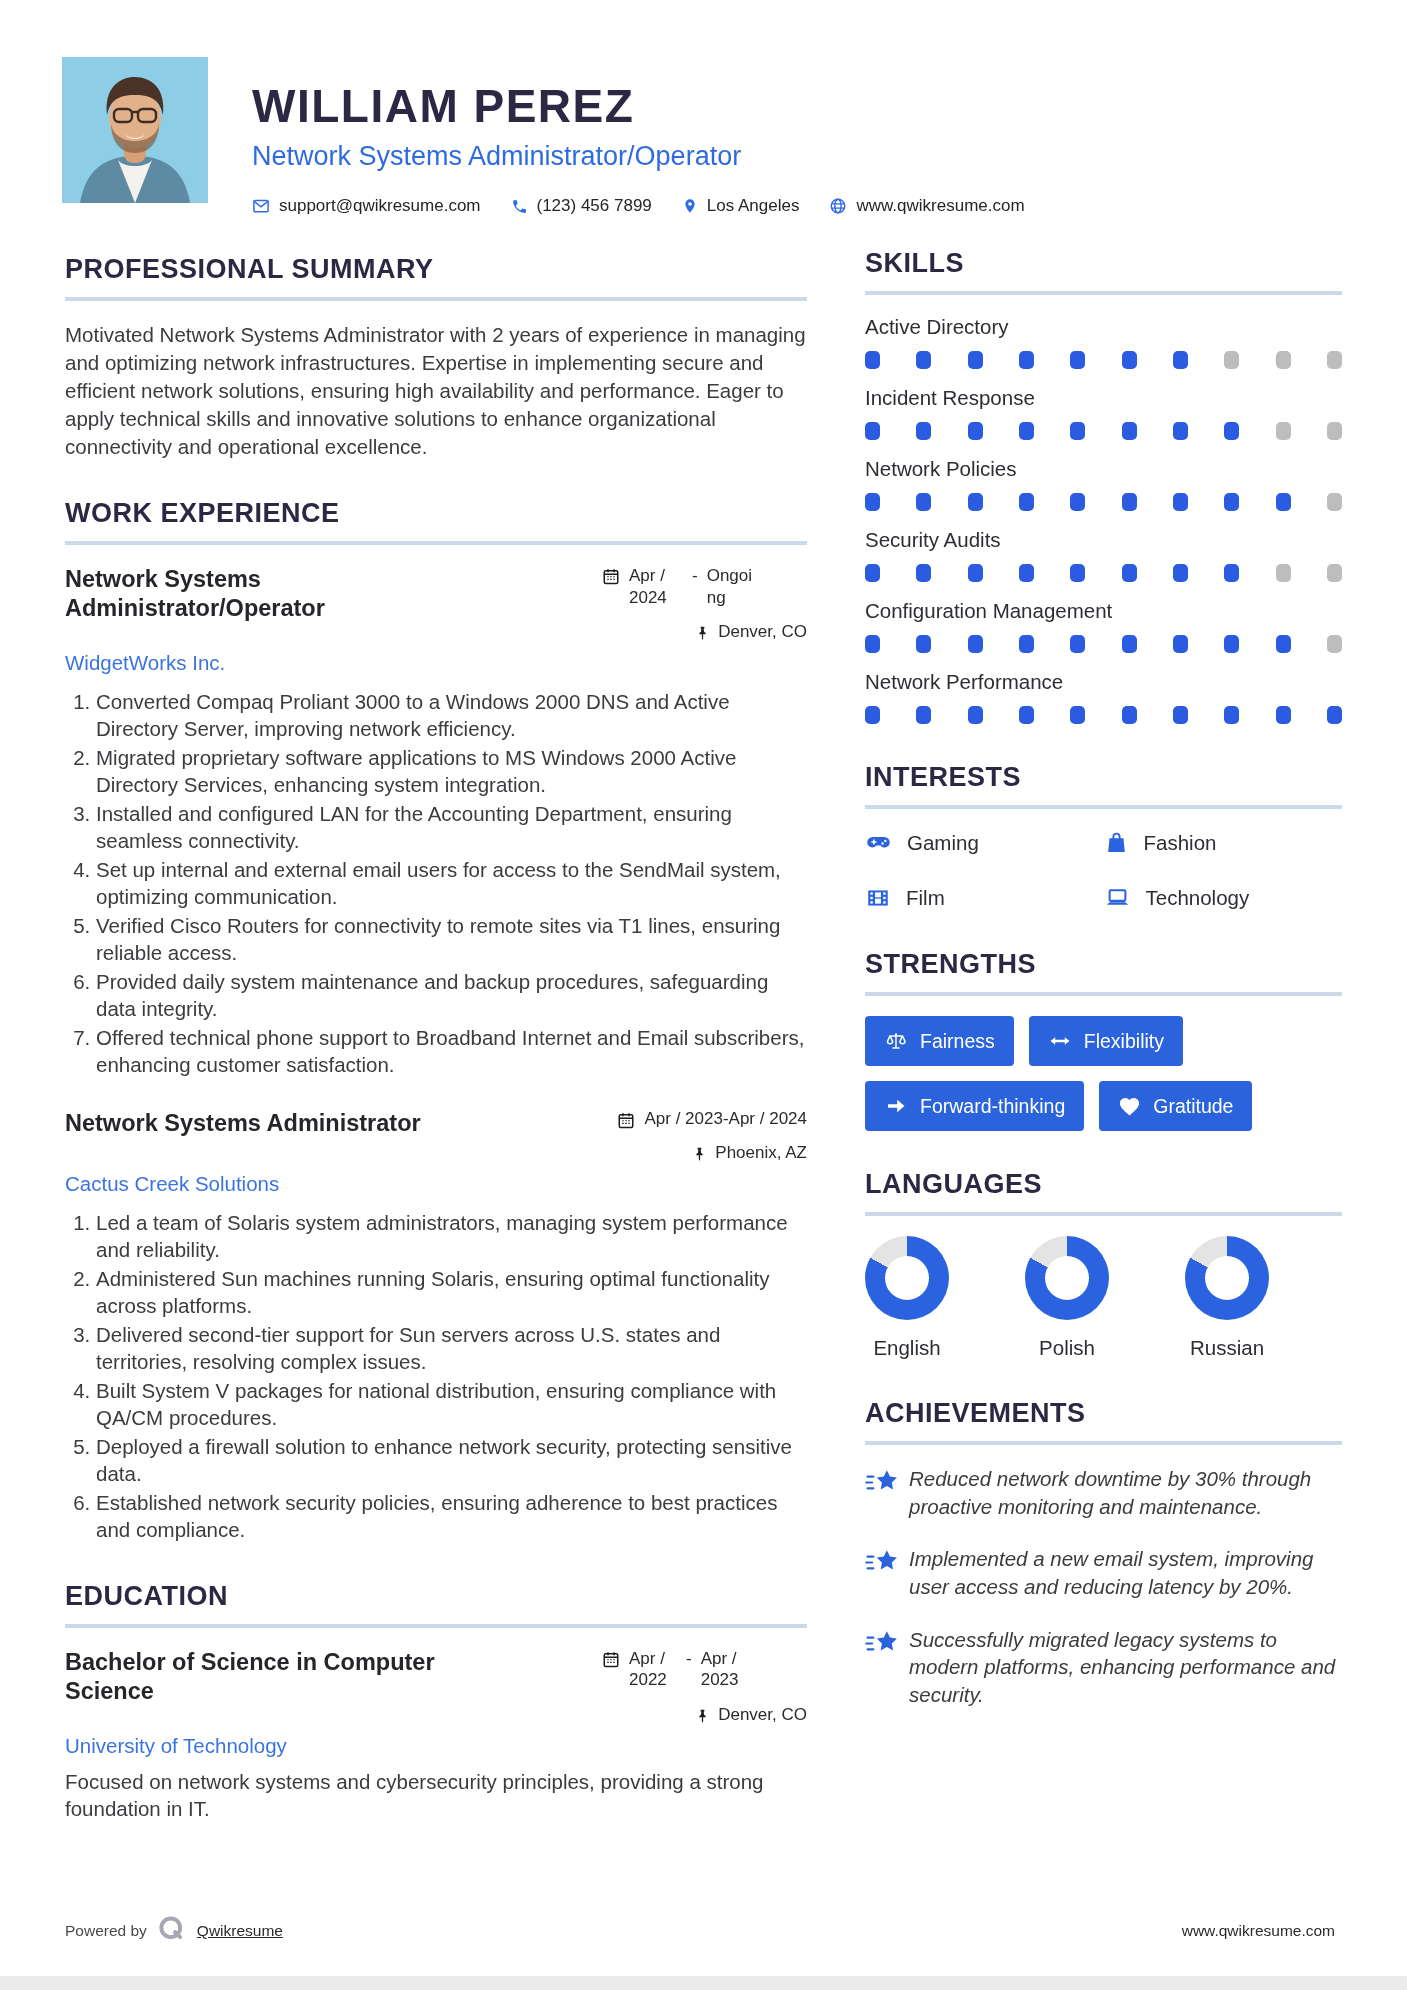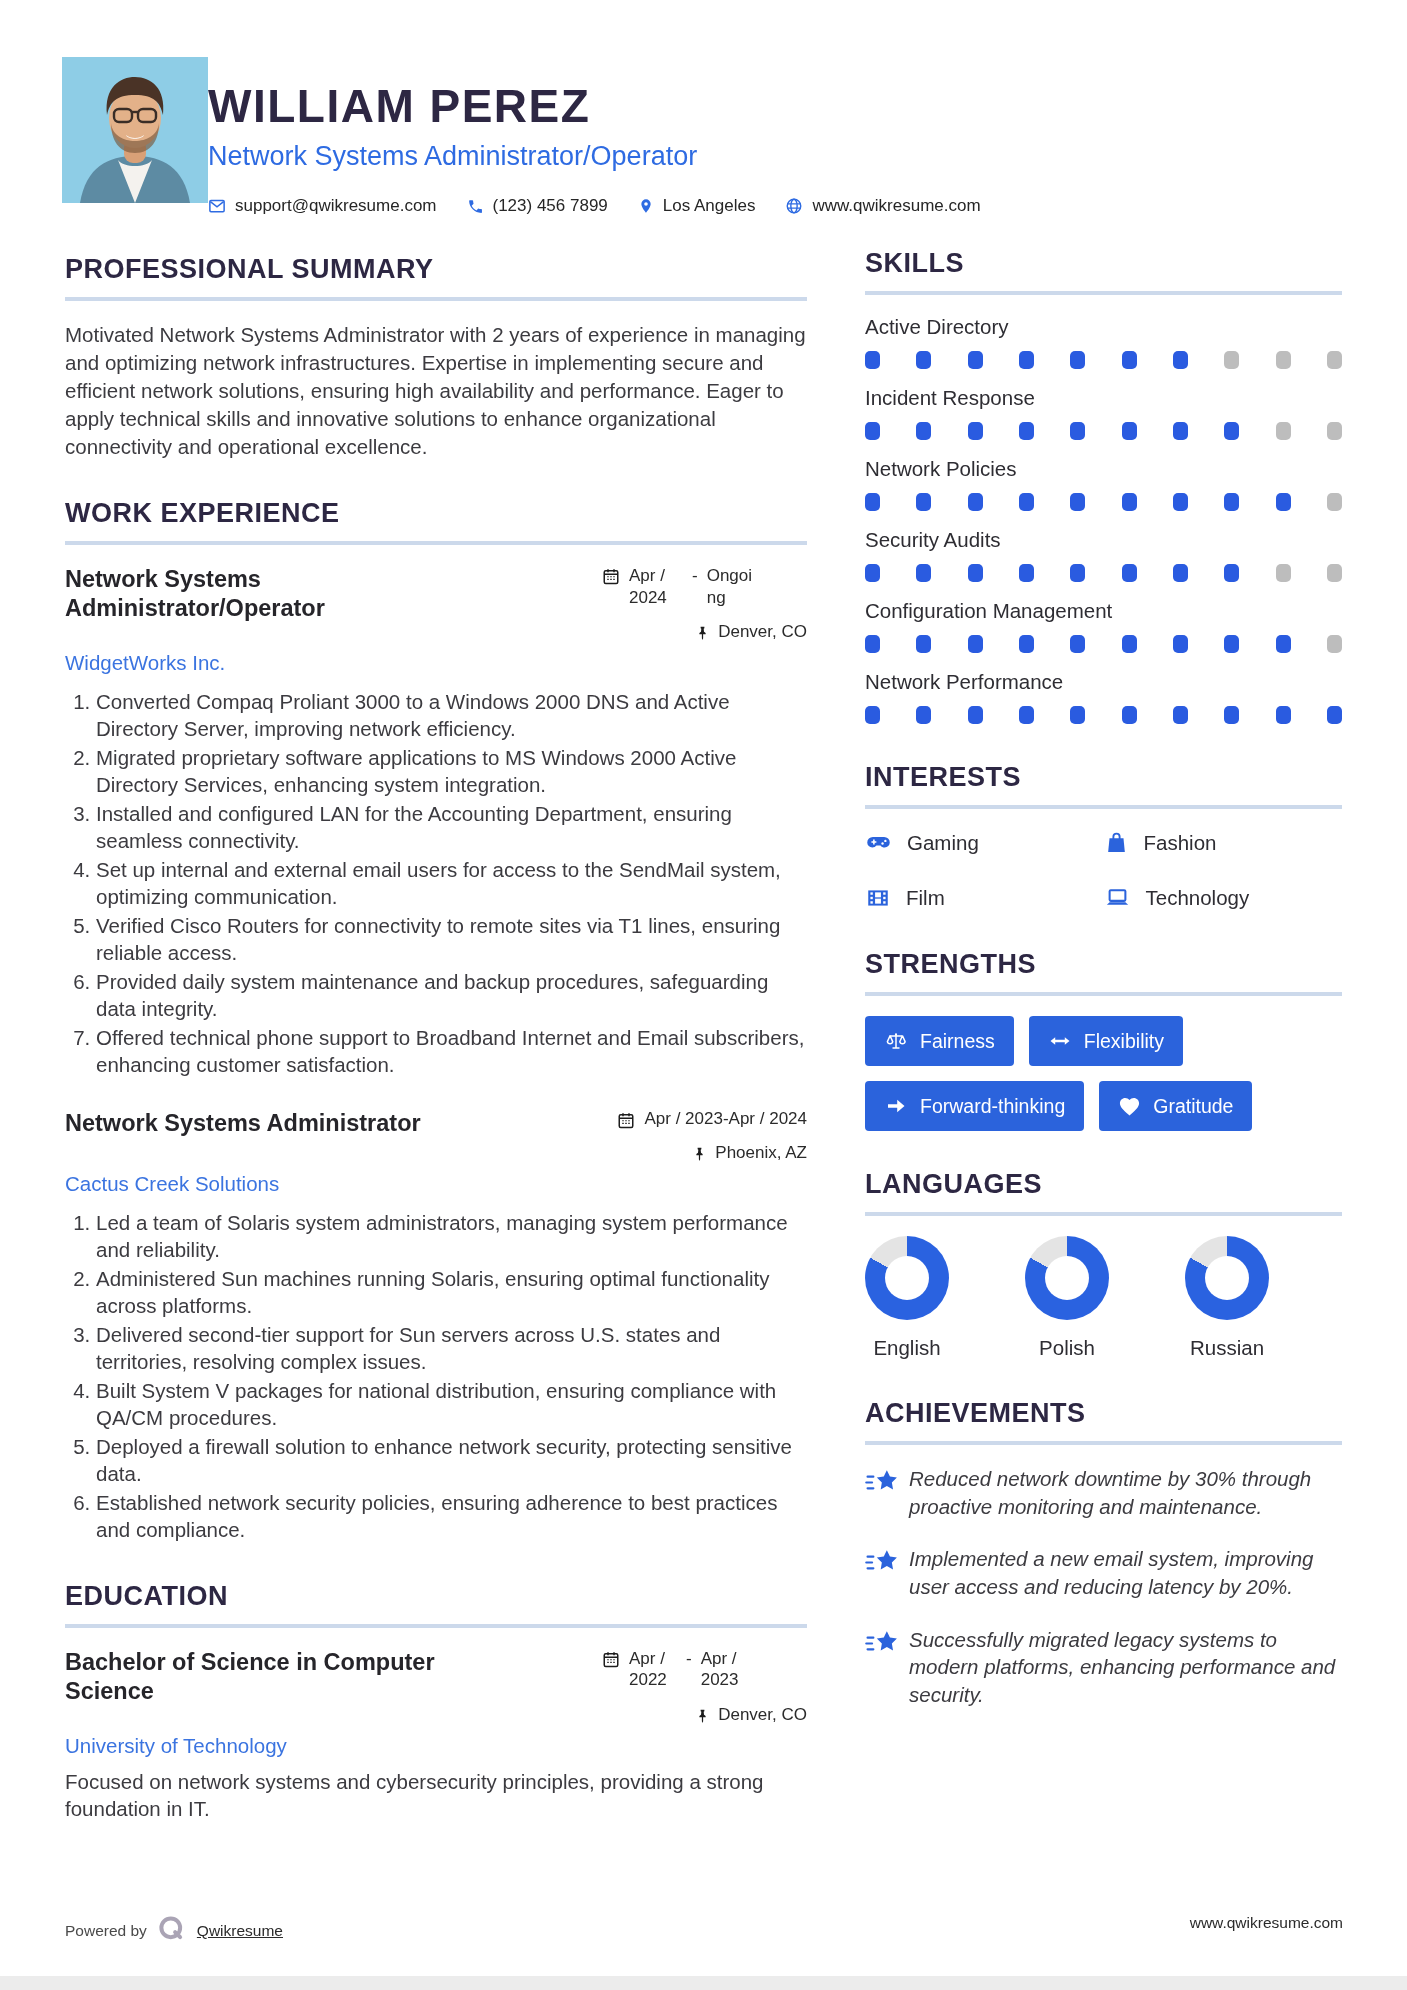--- a/index.html
+++ b/index.html
@@ -1,20 +1,20 @@
 <!DOCTYPE html>
 <html><head>
 <meta charset="utf-8">
 <style>
   * { margin:0; padding:0; box-sizing:border-box; }
   body { background:#fff; font-family:"Liberation Sans", sans-serif; }
   .page { position:relative; width:1407px; height:1990px; background:#ffffff; overflow:hidden; margin:0 auto; }
 
   
-  .header { display:flex; padding:57px 26px 0 62px; }
+  .header { display:flex; padding:57px 26px 0 62px; gap:44px; }
   .photo { width:146px; height:146px; flex:0 0 146px; }
   .photo svg { display:block; }
   .head-text { padding-top:22px; }
   .name { font-size:46px; font-weight:800; letter-spacing:1.5px; color:#2d2743; }
   .title { font-size:27px; font-weight:500; color:#2e6be2; margin-top:8px; }
   .contact-row { display:flex; align-items:center; gap:30px; margin-top:24px; font-size:17px; color:#262626; }
   .contact-item { display:flex; align-items:center; gap:9px; }
   .contact-item .ic { color:#2e6be2; display:flex; }
   .contact-item svg { display:block; }
 
@@ -74,22 +74,22 @@
   .donut::after { content:""; position:absolute; left:50%; top:50%; width:44px; height:44px;
                   margin:-22px 0 0 -22px; border-radius:50%; background:#fff; }
   .lang-label { margin-top:16px; font-size:20.5px; color:#2e2d33; }
 
   
   .ach { display:flex; gap:8px; margin-bottom:25px;font-style:italic; }
   .ach .ic { flex:0 0 36px; display:flex; padding-top:2px; }
   .ach-text { font-size:20.5px; line-height:1.35; color:#3c3b40; }
 
   
-  .footer { position:absolute; left:65px; right:64px; bottom:42px;
-            display:flex; justify-content:space-between; }
+  .footer { position:absolute; left:65px; right:72px; bottom:42px;
+            display:flex; justify-content:space-between; align-items:center; }
   .footer-left { display:flex; align-items:center; gap:10px; }
   .powered { font-size:15.5px; color:#4a4a4a; }
   .brand { font-size:15.5px; color:#2b2b2b; text-decoration:underline; font-weight:500; }
   .footer-url { font-size:15.5px; color:#2b2b2b; }
   .bottom-strip { position:absolute; left:0; right:0; bottom:0; height:14px; background:#ececec; }
 </style>
 </head>
 <body>
 
 <div class="page">

